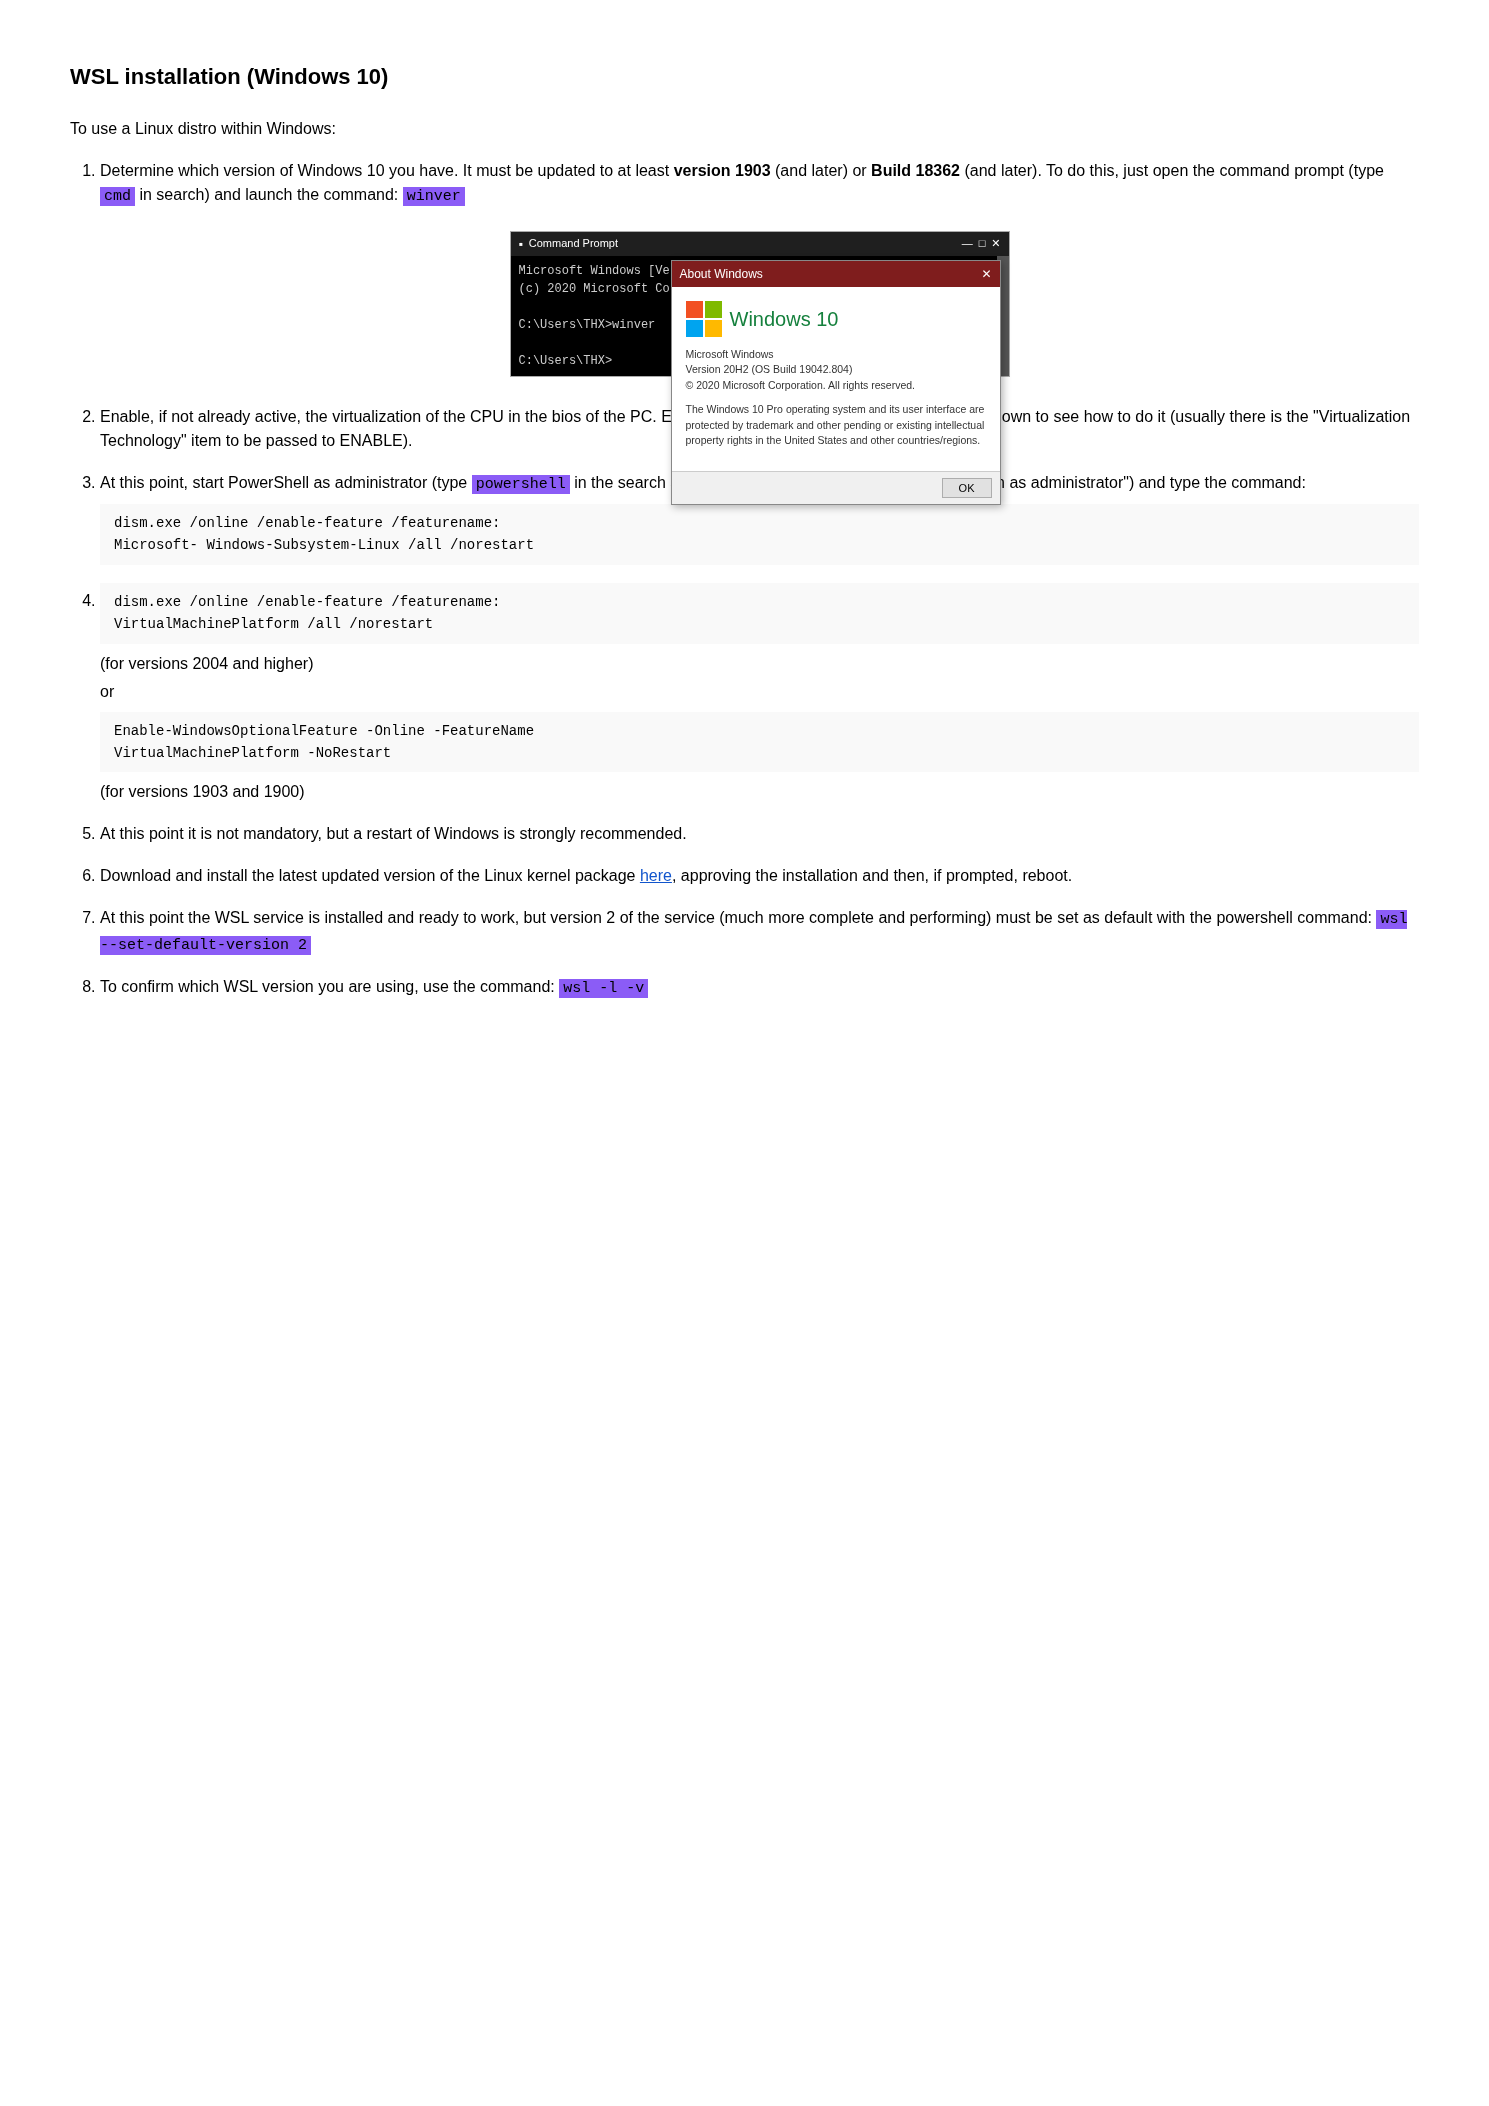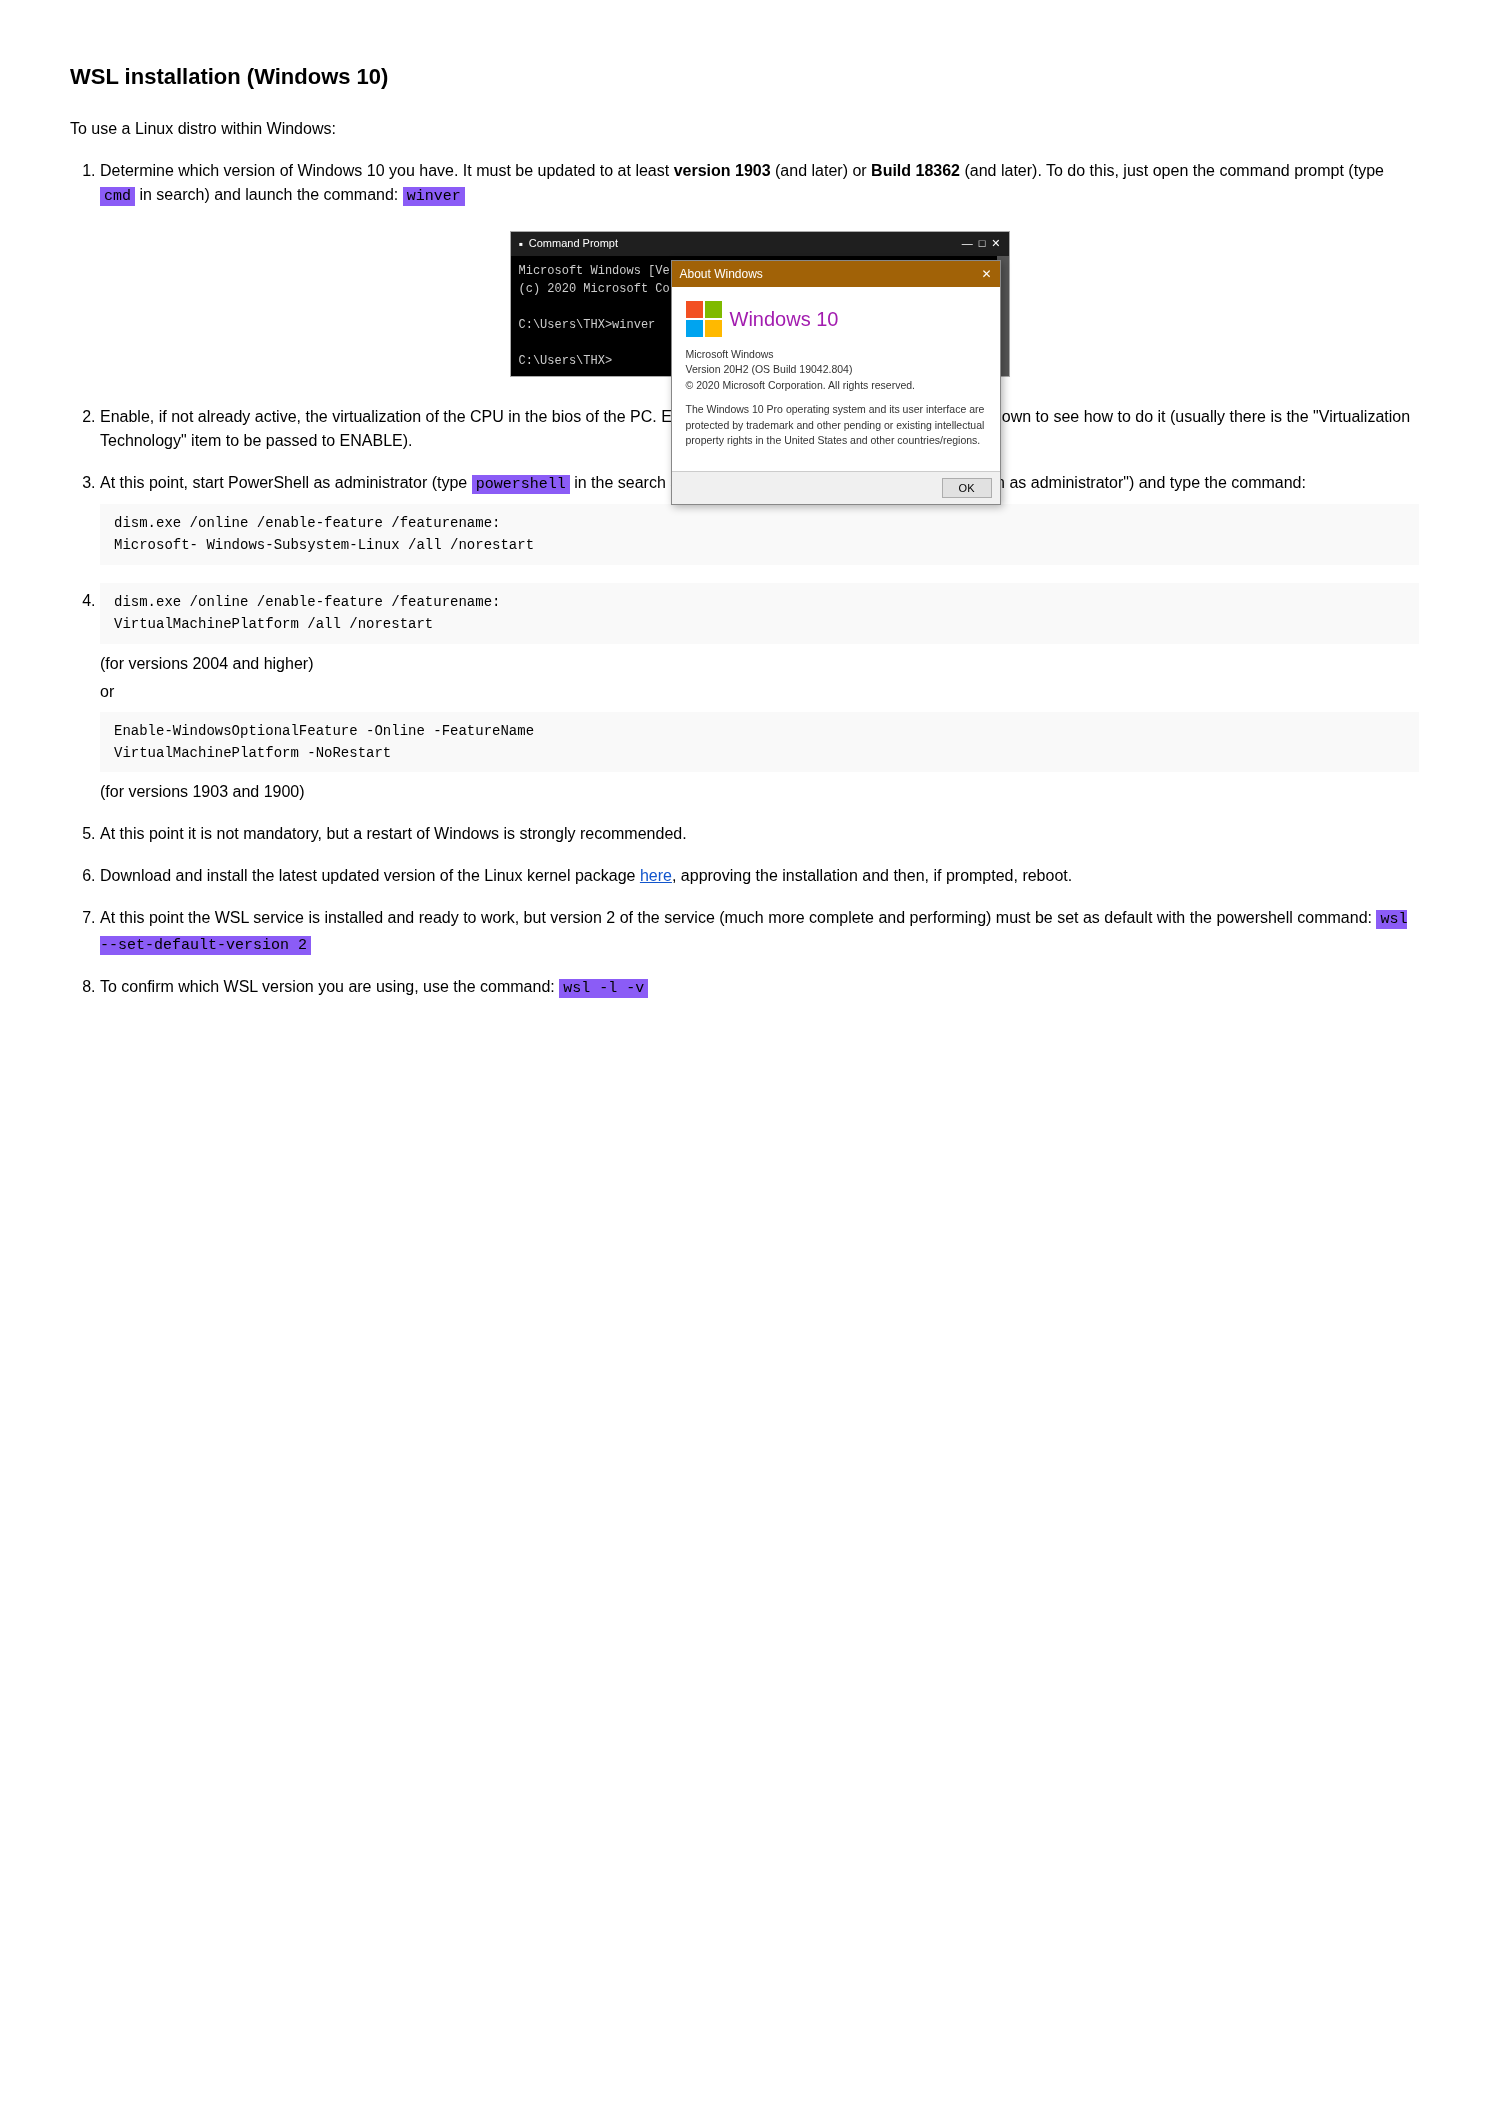--- a/index.html
+++ b/index.html
@@ -103,21 +103,21 @@
       top: 28px;
       left: 160px;
       width: 330px;
       background: #f0f0f0;
       border: 1px solid #888;
       box-shadow: 2px 2px 8px rgba(0,0,0,0.3);
       z-index: 10;
     }
 
     .about-titlebar {
-      background: #a16207;
+      background: #7f1d1d;
       color: #fff;
       font-size: 12px;
       padding: 4px 8px;
       display: flex;
       justify-content: space-between;
       align-items: center;
     }
 
     .about-content {
       padding: 14px;
@@ -142,21 +142,21 @@
     }
 
     .win-flag div:nth-child(1) { background: #f25022; }
     .win-flag div:nth-child(2) { background: #7fba00; }
     .win-flag div:nth-child(3) { background: #00a4ef; }
     .win-flag div:nth-child(4) { background: #ffb900; }
 
     .win10-text {
       font-size: 20px;
       font-weight: 300;
-      color: #a21caf;
+      color: #15803d;
     }
 
     .about-body-text {
       font-size: 10.5px;
       line-height: 1.5;
       color: #333;
       margin-bottom: 8px;
     }
 
     .about-link {

